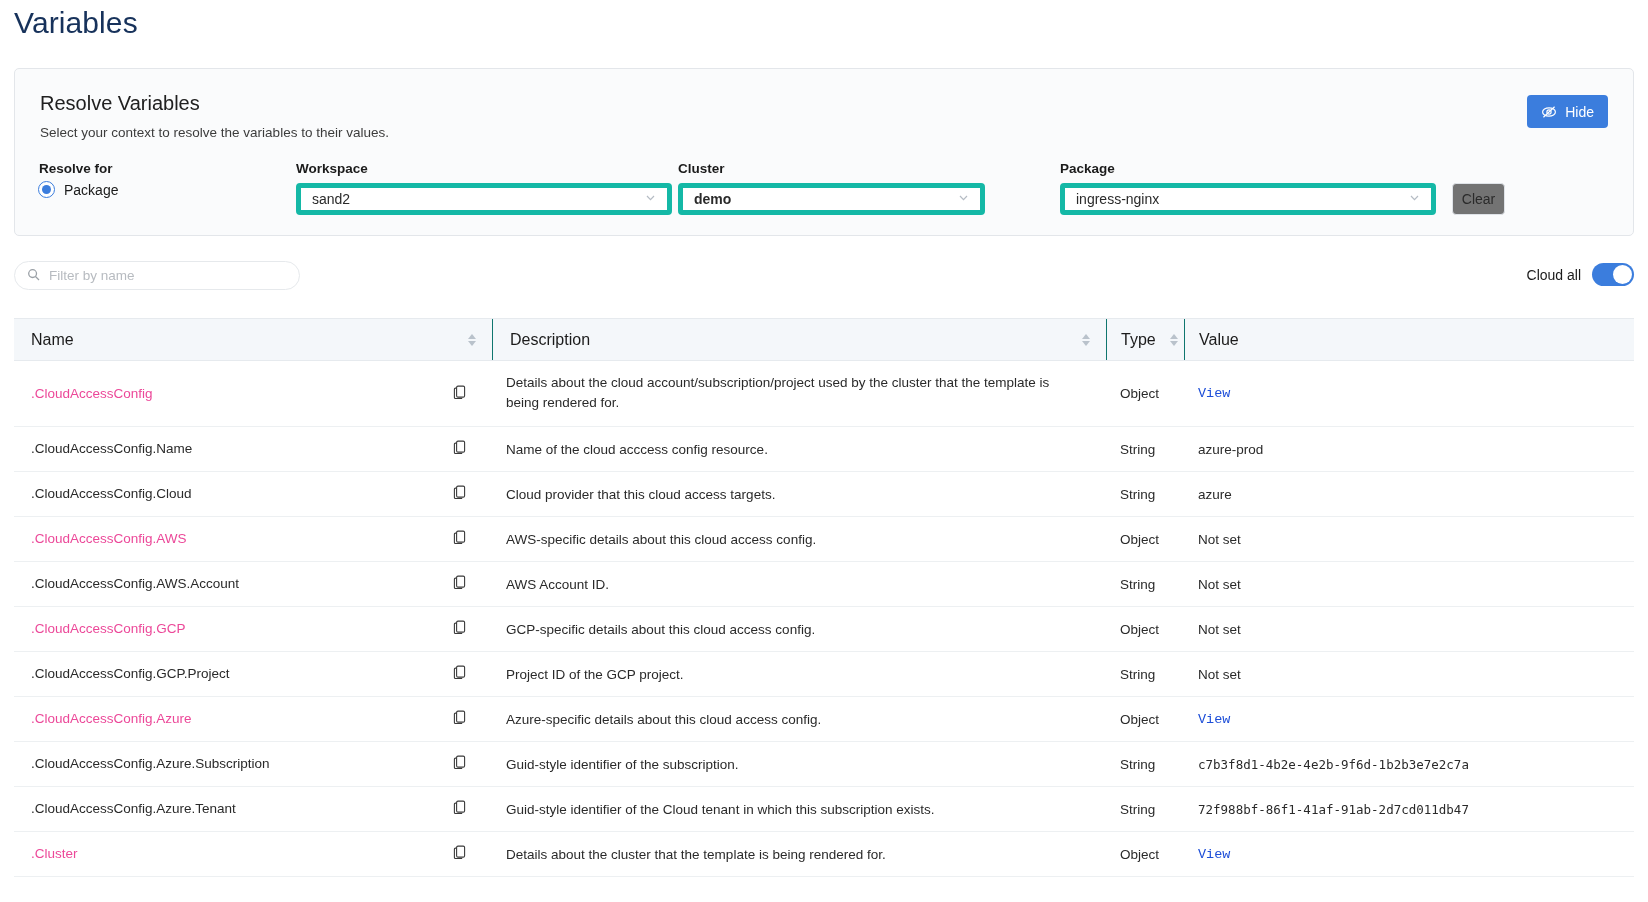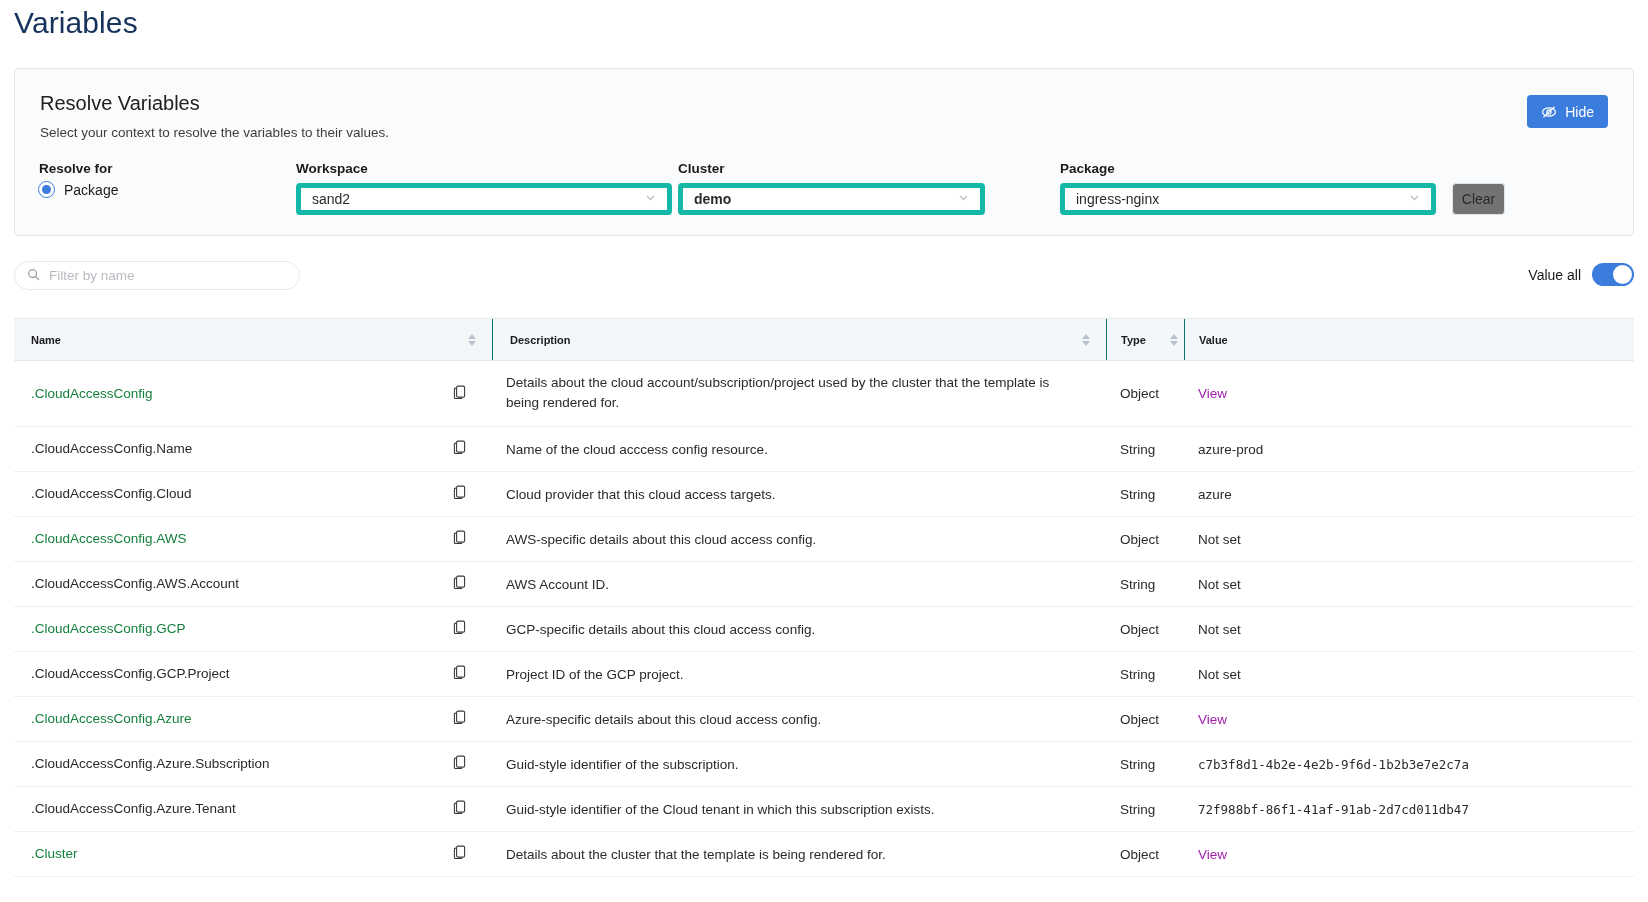--- a/index.html
+++ b/index.html
@@ -130,21 +130,21 @@
   
   .table { position: absolute; left: 14px; top: 318px; width: 1620px; }
   .thead {
     display: flex; align-items: center;
     height: 43px;
     background: #f4f7fa;
     border-top: 1px solid #e6eaee;
     border-bottom: 1px solid #e6eaee;
   }
   .th {
-    font-size: 11px; font-weight: 700; color: #1b1b1b;
+    font-size: 16px; font-weight: 400; color: #1b1b1b;
     display: flex; align-items: center; height: 100%;
     padding-left: 17px;
     position: relative;
   }
   .th .sorter {
     position: absolute; right: 16px; top: 50%; transform: translateY(-50%);
     display: flex; flex-direction: column; gap: 2px; cursor: pointer;
   }
   .th .sorter i {
     display:block; width: 0; height: 0;
@@ -173,30 +173,30 @@
   .cell {
     display: flex; align-items: center;
     font-size: 13.5px; color: #2a2a2a;
     padding: 10px 0;
   }
   .cell.name {
     width: 478px; padding-left: 17px; padding-right: 34px;
     position: relative; justify-content: space-between;
   }
   .cell.name .nm { line-height: 1.45; }
-  .cell.name .nm.link { color: #15803d; }
+  .cell.name .nm.link { color: #ec4899; }
   .copy-icon {
     position: absolute; right: 24px; top: 50%;
     transform: translateY(-50%);
     cursor: pointer; color: #3a3a3a;
   }
   .cell.desc { width: 614px; padding-left: 14px; padding-right: 40px; line-height: 1.5; display:block; padding-top:13px; }
   .cell.type { width: 78px; padding-left: 14px; }
   .cell.value { width: 450px; padding-left: 14px; }
-  .cell.value .view { color: #a21caf; cursor: pointer; }
+  .cell.value .view { color: #1d4ed8; cursor: pointer; font-family: Liberation Mono, monospace; }
   .cell.value .mono {
     font-family: "DejaVu Sans Mono", monospace;
     font-size: 12.5px;
   }
   .row.tall { min-height: 66px; }
   .row.tall .cell.desc { padding-top: 12px; }
 </style>
 </head>
 <body>
 
@@ -261,21 +261,21 @@
     <span>
       <svg width="13" height="13" viewBox="0 0 13 13" fill="none" stroke="#9aa0a6" stroke-width="1.3">
         <circle cx="5.6" cy="5.6" r="3.9"></circle>
           <line x1="8.5" y1="8.5" x2="12" y2="12"></line>
       </svg>
     </span>
     <input class="filter-input" type="text" placeholder="Filter by name" style="">
   </div>
 
   <div class="showall">
-    <span class="showall-label">Value all</span>
+    <span class="showall-label">Cloud all</span>
     <span class="toggle">
         <span class="knob"></span>
       </span>
   </div>
 
   <div class="table">
     <div class="thead">
       <div class="th col-name">
         <span>Name</span>
         <span class="sorter">

